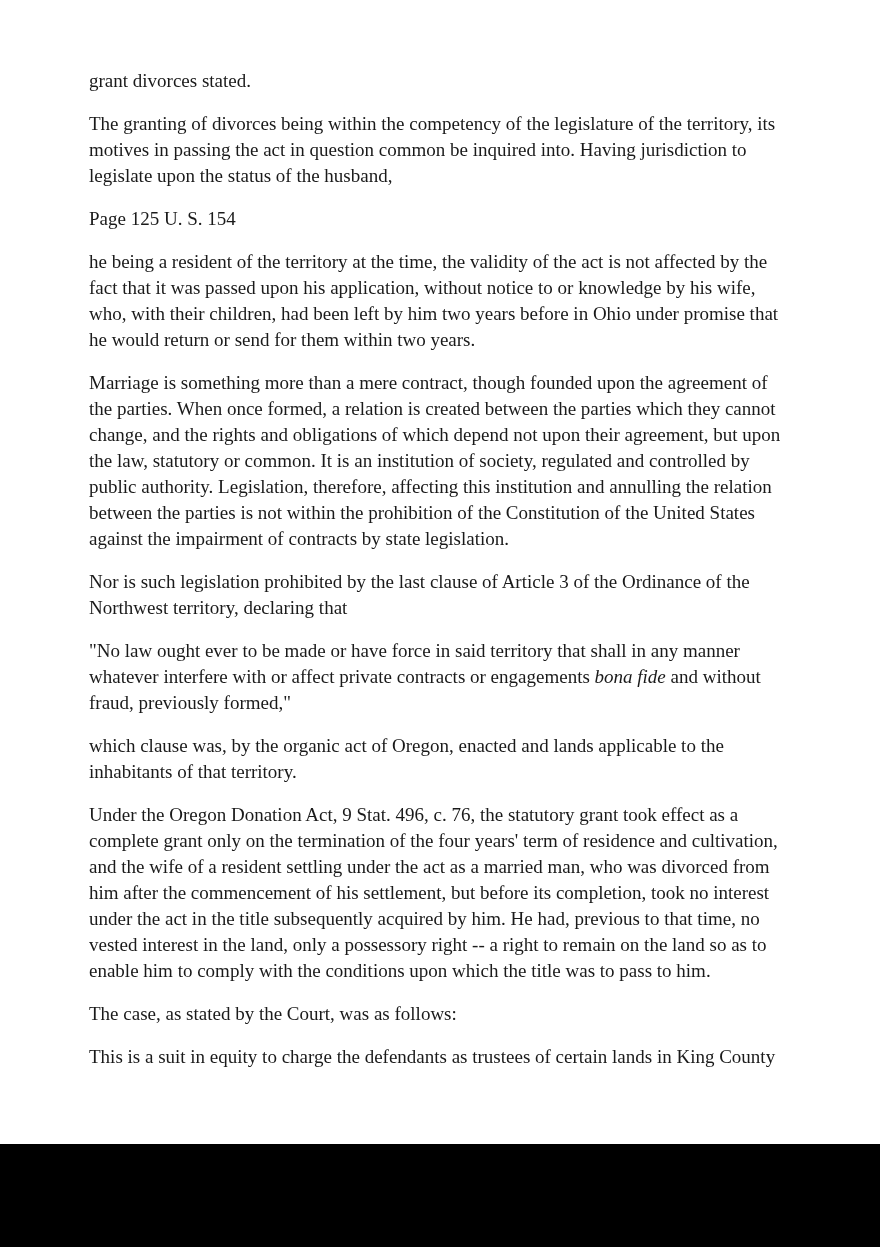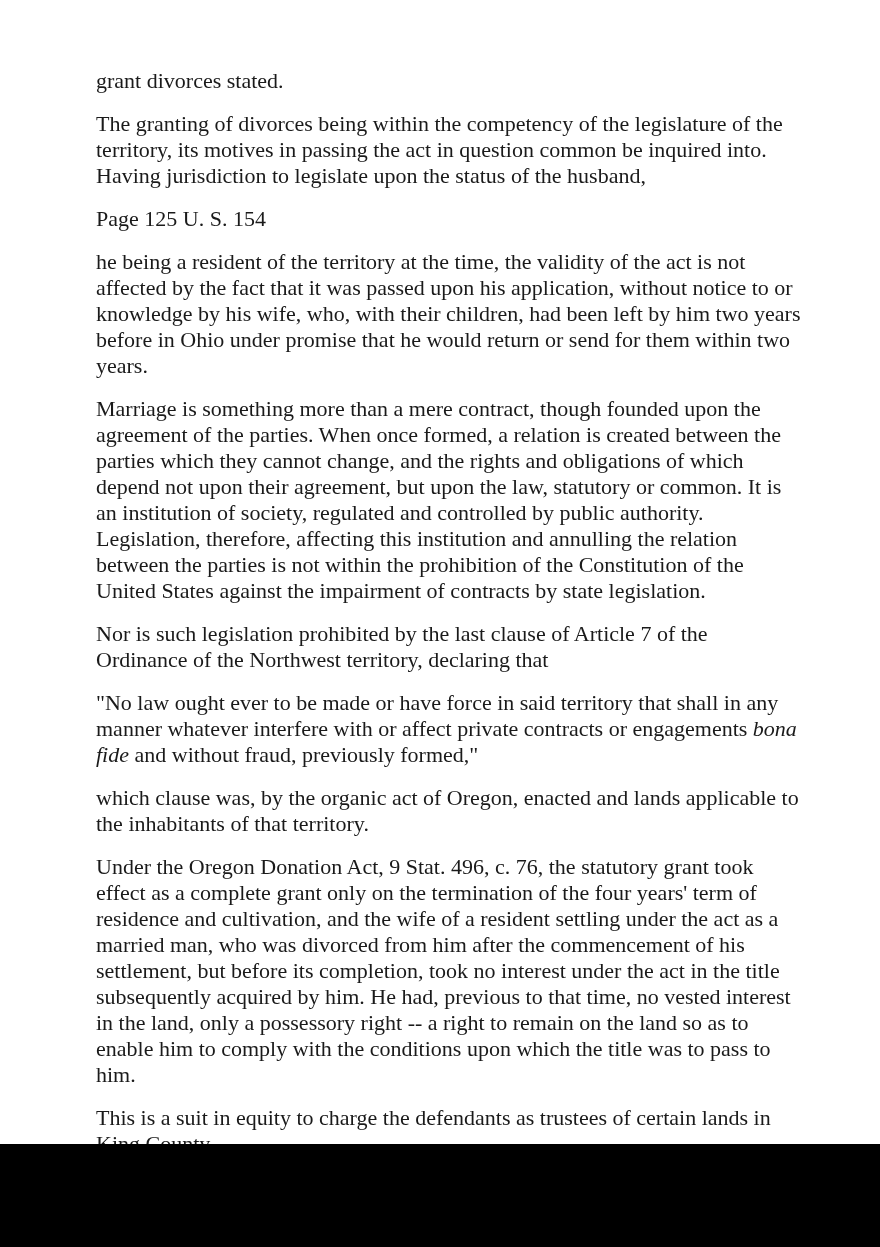--- a/index.html
+++ b/index.html
@@ -13,25 +13,25 @@
     .page {
       position: absolute;
       left: 0;
       top: 0;
       width: 880px;
       height: 1144px;
       background: #ffffff;
     }
     .content {
       position: absolute;
-      left: 96px;
+      left: 89px;
       top: 68px;
       width: 705px;
       font-family: "Liberation Serif", "DejaVu Serif", serif;
-      font-size: 22px;
+      font-size: 19px;
       line-height: 26px;
       color: #1a1a1a;
     }
     .content p {
       margin: 0 0 17px 0;
       padding: 0;
     }
     .content em {
       font-style: italic;
     }
@@ -47,22 +47,22 @@
 </head>
 <body>
 
 <div class="page">
   <div class="content">
     <p>grant divorces stated.</p>
     <p>The granting of divorces being within the competency of the legislature of the territory, its motives in passing the act in question common be inquired into. Having jurisdiction to legislate upon the status of the husband,</p>
     <p>Page 125 U. S. 154</p>
     <p>he being a resident of the territory at the time, the validity of the act is not affected by the fact that it was passed upon his application, without notice to or knowledge by his wife, who, with their children, had been left by him two years before in Ohio under promise that he would return or send for them within two years.</p>
     <p>Marriage is something more than a mere contract, though founded upon the agreement of the parties. When once formed, a relation is created between the parties which they cannot change, and the rights and obligations of which depend not upon their agreement, but upon the law, statutory or common. It is an institution of society, regulated and controlled by public authority. Legislation, therefore, affecting this institution and annulling the relation between the parties is not within the prohibition of the Constitution of the United States against the impairment of contracts by state legislation.</p>
-    <p>Nor is such legislation prohibited by the last clause of Article 7 of the Ordinance of the Northwest territory, declaring that</p>
+    <p>Nor is such legislation prohibited by the last clause of Article 3 of the Ordinance of the Northwest territory, declaring that</p>
     <p><span>"No law ought ever to be made or have force in said territory that shall in any manner whatever interfere with or affect private contracts or engagements </span><em>bona fide</em><span> and without fraud, previously formed,"</span></p>
     <p>which clause was, by the organic act of Oregon, enacted and lands applicable to the inhabitants of that territory.</p>
     <p>Under the Oregon Donation Act, 9 Stat. 496, c. 76, the statutory grant took effect as a complete grant only on the termination of the four years' term of residence and cultivation, and the wife of a resident settling under the act as a married man, who was divorced from him after the commencement of his settlement, but before its completion, took no interest under the act in the title subsequently acquired by him. He had, previous to that time, no vested interest in the land, only a possessory right -- a right to remain on the land so as to enable him to comply with the conditions upon which the title was to pass to him.</p>
+    <p>The case, as stated by the Court, was as follows:</p>
     <p>This is a suit in equity to charge the defendants as trustees of certain lands in King County</p>
-    <p>The case, as stated by the Court, was as follows:</p>
   </div>
 </div>
 
 <div class="bottom-bar"></div>
 
 </body></html>

